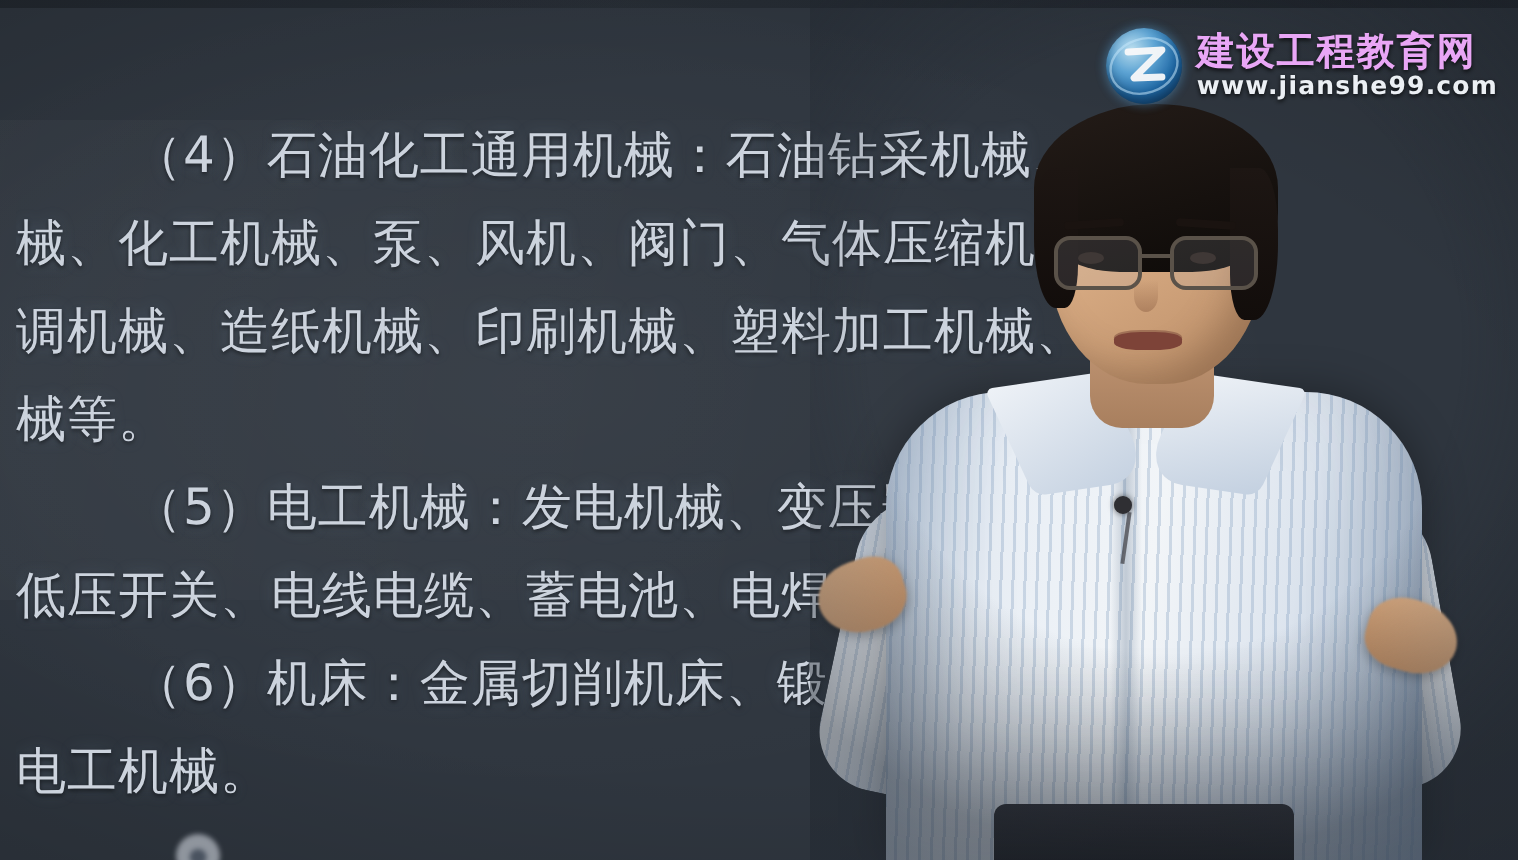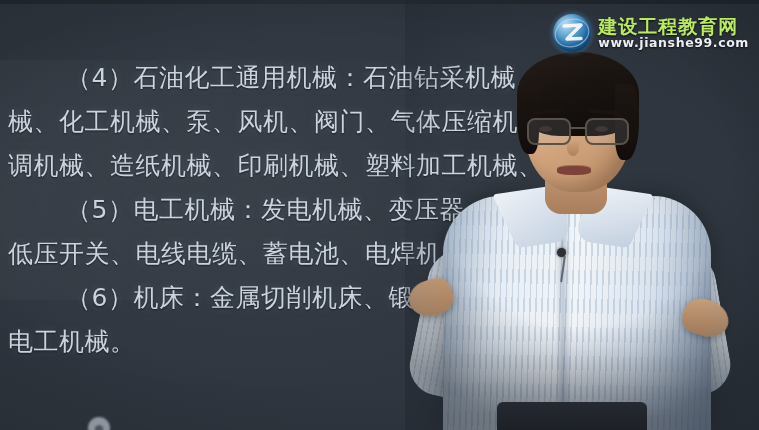--- a/index.html
+++ b/index.html
@@ -302,21 +302,21 @@
       radial-gradient(circle at 34% 28%, #bfe4f5 0%, #5fa8d8 32%, #1f6aa8 62%, #0d3f6e 100%);
     box-shadow: 0 0 6px rgba(90,170,230,.55), inset 0 -3px 6px rgba(0,0,0,.35);
     position: relative;
     flex: 0 0 auto;
   }
   .wm-badge svg { position: absolute; left: 0; top: 0; }
   .wm-texts { display: flex; flex-direction: column; line-height: 1; }
   .wm-cn {
     font-size: 19px;
     font-weight: bold;
-    color: #bef264;
+    color: #f0abfc;
     letter-spacing: 1px;
     text-shadow: 0 1px 2px rgba(0,0,0,.8);
     font-family: "DejaVu Sans", "Liberation Sans", sans-serif;
   }
   .wm-url {
     margin-top: 1px;
     font-size: 12.5px;
     font-weight: bold;
     color: #f2f6fa;
     letter-spacing: .6px;
@@ -349,20 +349,21 @@
 
   <div class="board"></div>
   <div class="board-topline"></div>
   <div class="board-vignette"></div>
   <div class="board-sheen"></div>
 
   <div class="slide-text">
     <div class="slide-line indent">（4）石油化工通用机械：石油钻采机械、炼油机</div>
     <div class="slide-line">械、化工机械、泵、风机、阀门、气体压缩机、空</div>
     <div class="slide-line">调机械、造纸机械、印刷机械、塑料加工机械、制</div>
+    <div class="slide-line">械等。</div>
     <div class="slide-line indent">（5）电工机械：发电机械、变压器、电器、高</div>
     <div class="slide-line">低压开关、电线电缆、蓄电池、电焊机、家</div>
     <div class="slide-line indent">（6）机床：金属切削机床、锻压机械、铸造机</div>
     <div class="slide-line">电工机械。</div>
   </div>
 
   <div class="presenter">
     <div class="p-figure">
       <div class="p-arm-l"></div>
       <div class="p-arm-r"></div>

